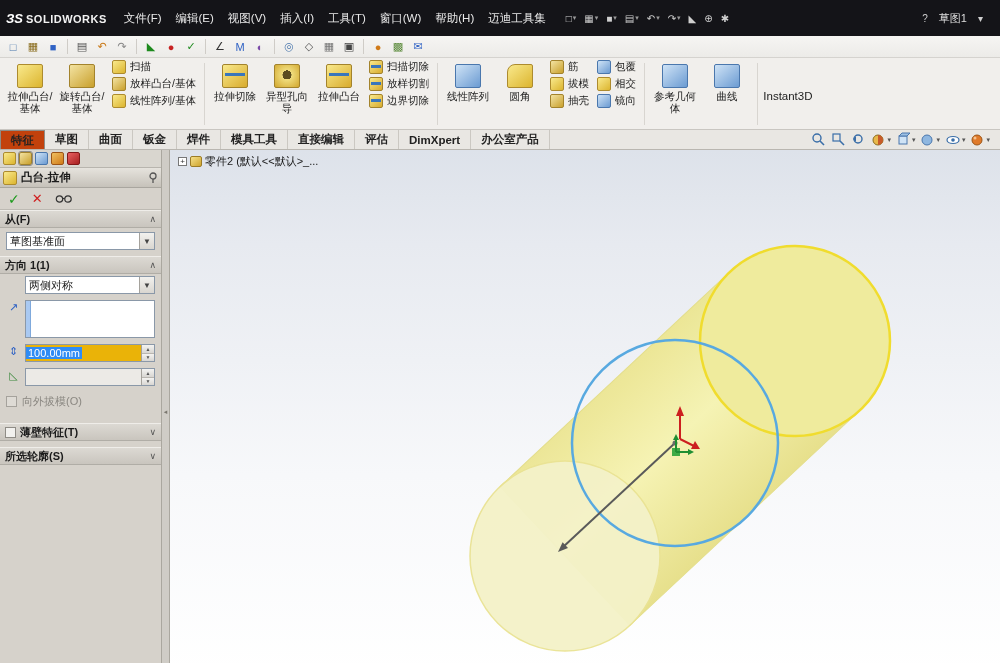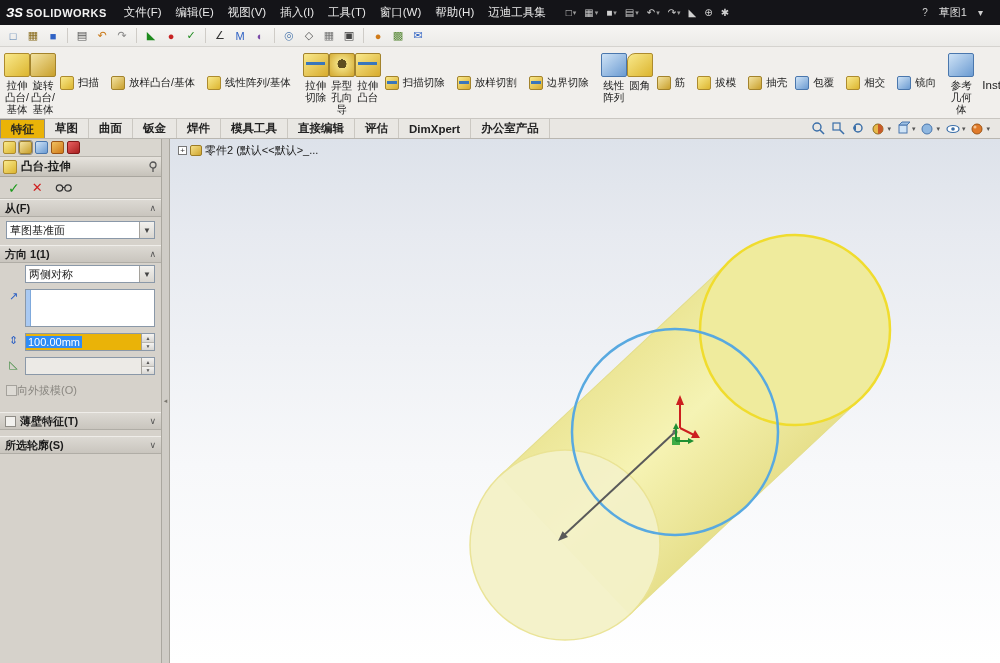--- a/index.html
+++ b/index.html
@@ -1,55 +1,55 @@
 <!DOCTYPE html>
 <html><head>
 <meta charset="utf-8">
 <style>
   * { margin:0; padding:0; box-sizing:border-box; }
   html,body { width:1000px; height:663px; overflow:hidden; }
   body { font-family:"Liberation Sans","DejaVu Sans",sans-serif; font-size:12px; color:#1c1c1c; background:#d6d2cb; user-select:none; }
 
   
-  .titlebar { height:25px; background:#141418; display:flex; align-items:center; color:#e8e8e8; padding:0 6px; }
+  .titlebar { height:36px; background:#141418; display:flex; align-items:center; color:#e8e8e8; padding:0 6px; }
   .logo { display:flex; align-items:baseline; gap:3px; margin-right:10px; }
   .logo-mark { font-weight:bold; font-style:italic; font-size:13px; color:#fff; }
   .logo-text { font-weight:bold; font-size:11px; letter-spacing:.5px; color:#f2f2f2; }
   .menu { padding:3px 7px; font-size:11.5px; cursor:default; }
   .tb-quick { display:flex; align-items:center; gap:2px; margin-left:10px; }
   .qicon { display:flex; align-items:center; color:#cfcfcf; font-size:10px; padding:1px 3px; border-radius:2px; }
   .qicon .car { font-size:7px; margin-left:1px; color:#9a9a9a; }
   .tb-right { margin-left:auto; display:flex; align-items:center; gap:8px; font-size:11px; color:#ddd; padding-right:8px; }
 
   
   .toolbar2 { height:22px; background:linear-gradient(#f6f5f3,#ecebe8); border-bottom:1px solid #d5d3cf; display:flex; align-items:center; padding:0 4px; gap:2px; }
   .t2icon { width:18px; height:17px; display:flex; align-items:center; justify-content:center; font-size:11px; border-radius:2px; }
   .t2sep { width:1px; height:15px; background:#cfccc7; margin:0 3px; }
 
   
   .ribbon { height:72px; background:#f1efec; border-bottom:1px solid #c9c6c1; display:flex; align-items:stretch; padding:2px 2px 1px 4px; }
   .rb-large { width:52px; display:flex; flex-direction:column; align-items:center; justify-content:flex-start; text-align:center; font-size:10.5px; line-height:12px; padding-top:4px; color:#222; cursor:default; }
-  .rb-stack { display:flex; flex-direction:row; justify-content:center; gap:12px; padding:0 4px; }
+  .rb-stack { display:flex; flex-direction:column; gap:3px; padding:0 4px; }
   .rb-small { display:flex; align-items:center; gap:4px; font-size:10.5px; white-space:nowrap; cursor:default; }
   .rb-sep { width:1px; background:#d8d5d0; margin:3px 4px; }
   .ic { border-radius:2px; flex:none; }
   .ic-lg { width:26px; height:24px; margin-bottom:2px; }
   .ic-sm { width:14px; height:14px; }
   .gold  { background:linear-gradient(140deg,#f9e98c,#dcb52f); border:1px solid #ad8b2e; }
   .gold2 { background:linear-gradient(140deg,#f3e3a2,#c9a02c); border:1px solid #a3832c; }
   .blue  { background:linear-gradient(140deg,#cfe3f6,#6b9bd2); border:1px solid #4a77ad; }
   .cut   { background:linear-gradient(140deg,#f9e98c,#d8ab2d); border:1px solid #a3832c; position:relative; }
   .cut::after { content:""; position:absolute; left:10%; right:10%; top:35%; height:3px; background:#3a76bb; }
   .hole  { background:radial-gradient(circle at 50% 45%, #5c4d20 0 26%, #f0dd7e 27%, #d2a72e); border:1px solid #a3832c; }
   .round { border-radius:8px 2px 2px 2px; }
 
   
   .tabstrip { height:20px; background:#e9e7e3; border-bottom:1px solid #b9b6b0; display:flex; align-items:stretch; }
   .tab { display:flex; align-items:center; padding:0 10px; font-size:11.5px; font-weight:bold; color:#222; border-right:1px solid #cbc8c2; cursor:default; }
-  .tab.active { background:#eab308; border:1px solid #8f8c86; border-bottom:none; }
+  .tab.active { background:#c2410c; border:1px solid #8f8c86; border-bottom:none; }
   .hud { margin-left:auto; display:flex; align-items:center; gap:5px; padding-right:10px; }
   .hud-item { display:flex; align-items:center; gap:1px; }
   .hud .car { font-size:7px; color:#555; }
 
   
   .content { display:flex; height:524px; }
 
   
   .pm { width:162px; background:#d6d2cb; display:flex; flex-direction:column; border-right:1px solid #aaa79f; }
   .pm-tabs { height:18px; display:flex; align-items:center; gap:3px; padding:0 3px; background:#d9d6cf; border-bottom:1px solid #b8b5ae; }
@@ -69,21 +69,21 @@
   .frow { display:flex; align-items:flex-start; gap:4px; margin-top:6px; }
   .ficon { width:15px; font-size:11px; color:#2f62c4; text-align:center; line-height:15px; }
   .selbox { flex:1; height:38px; background:#fff; border:1px solid #8a98a8; display:flex; }
   .selbox .active-strip { width:5px; background:#a9c9f2; border-right:1px solid #7fa9dc; }
   .numfield { flex:1; height:18px; background:#eab308; border:1px solid #8a98a8; display:flex; align-items:center; overflow:hidden; }
   .numfield.disabled { background:#eceae6; }
   .numfield .val { font-size:11px; padding:0 2px; background:#2f8cf5; color:#fff; }
   .spin { width:13px; align-self:stretch; display:flex; flex-direction:column; border-left:1px solid #a5a29c; }
   .spin div { flex:1; background:linear-gradient(#f4f3f1,#d8d6d2); font-size:5px; color:#555; display:flex; align-items:center; justify-content:center; border-bottom:1px solid #b9b6b0; }
   .spin div:last-child { border-bottom:none; }
-  .cbrow { display:flex; align-items:center; margin-top:8px; }
+  .cbrow { display:flex; align-items:center; gap:5px; margin-top:8px; }
   .cb { width:11px; height:11px; background:#f2f1ee; border:1px solid #8f8c86; flex:none; }
   .cb.dis { background:#dedbd5; border-color:#a5a29c; }
   .dim-label { color:#8a8781; font-size:11px; }
   .hdr-label { font-size:11px; font-weight:bold; }
 
   
   .splitter { width:8px; background:#cfccc6; border-right:1px solid #aaa79f; display:flex; align-items:center; justify-content:center; }
   .splitter span { font-size:7px; color:#7a776f; }
 
   
@@ -244,20 +244,24 @@
       <div class="ic ic-sm blue"></div>
       <span>镜向</span>
     </div>
   </div>
   <div class="rb-sep"></div>
 
   <div class="rb-large">
     <div class="ic ic-lg blue"></div>
     <span>参考几何体</span>
   </div>
+  <div class="rb-large">
+    <div class="ic ic-lg blue"></div>
+    <span>曲线</span>
+  </div>
   <div class="rb-sep"></div>
   <div class="rb-large" style="justify-content:center; font-size:11.5px;">
     <span>Instant3D</span>
   </div>
 </div>
 
 <div class="tabstrip">
   <div class="tab active">特征</div>
   <div class="tab">草图</div>
   <div class="tab">曲面</div>

